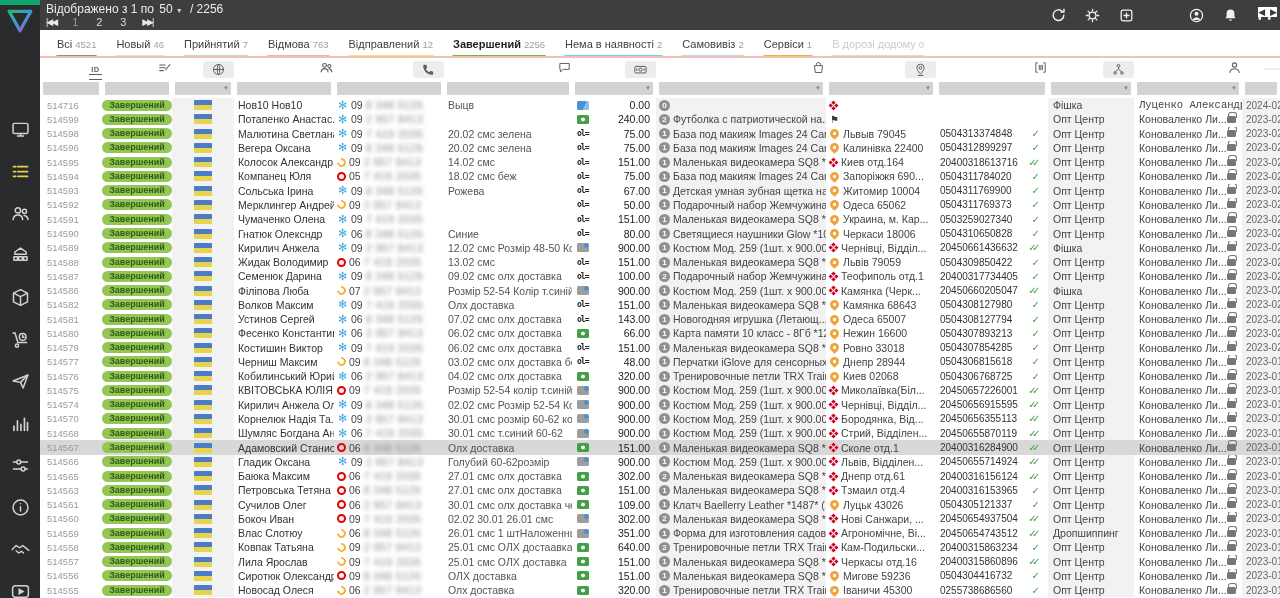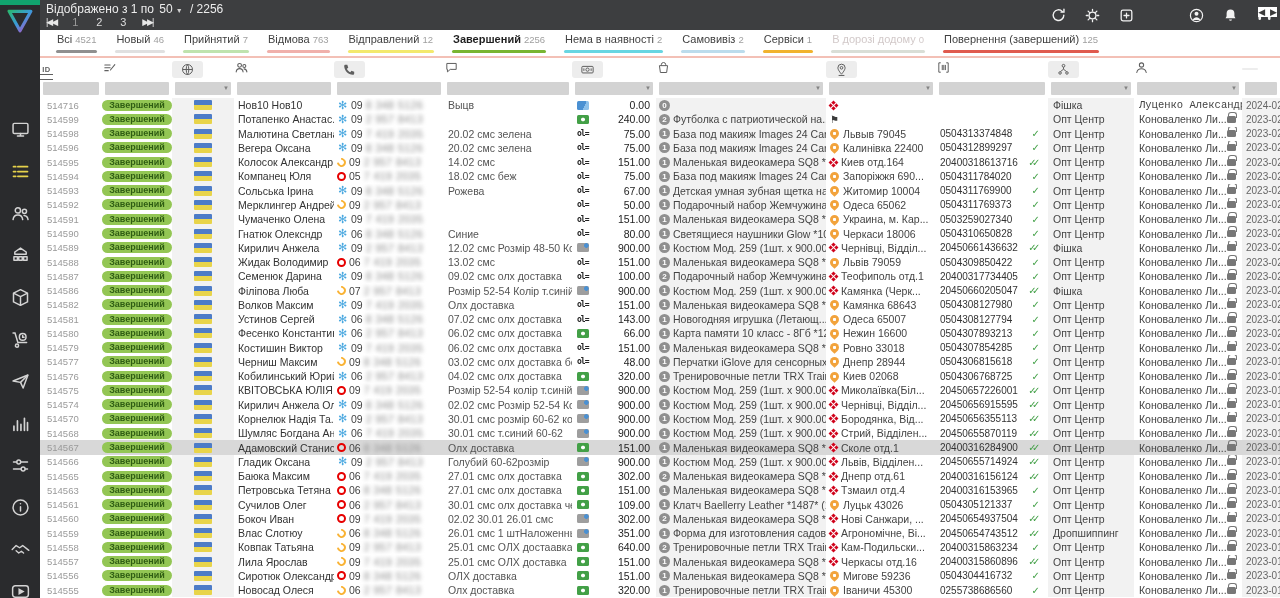--- a/index.html
+++ b/index.html
@@ -22,35 +22,35 @@
 #pager{position:absolute;left:6px;top:16px;display:flex;align-items:center;gap:14px;font-size:11px}
 #pager .pg{color:#dedede;cursor:pointer;min-width:10px;text-align:center}
 #pager .pg.cur{color:#9a9a9a}
 #pager .nav{color:#e8e8e8;font-size:9px;cursor:pointer;letter-spacing:-2px}
 #top-actions{position:absolute;right:6px;top:0;height:30px;display:flex;align-items:center;gap:14px}
 #top-actions .ha{width:20px;height:20px;display:flex;align-items:center;justify-content:center;color:#f2f2f2;cursor:pointer}
 #top-actions .ha svg{width:17px;height:17px}
 #top-actions .gap{width:22px}
 
 #tabbar{position:absolute;left:40px;top:30px;width:1240px;height:26px;background:#fff;
- display:flex;align-items:flex-end;gap:18px;padding:3px 26px 0 16px;overflow:hidden;white-space:nowrap}
+ display:flex;align-items:flex-start;gap:18px;padding:3px 26px 0 16px;overflow:hidden;white-space:nowrap}
 .tab{position:relative;padding:1px 1px 9px;cursor:pointer;flex:none}
 .tab .tlbl{font-size:11px;color:#3f3f3f}
 .tab .tcnt{font-size:9.5px;color:#9f9f9f;margin-left:3px}
 .tab.active .tlbl{font-weight:bold;color:#1f1f1f}
 .tab.disabled .tlbl,.tab.disabled .tcnt{color:#d2c9c9}
 .tab .tund{position:absolute;left:0;right:0;bottom:3px;height:3px;border-radius:2px}
 #tab-arrows{position:absolute;right:3px;top:7px;background:#fff;display:flex;gap:5px;z-index:3}
 #tab-arrows span{font-size:9px;color:#3a3a3a;cursor:pointer}
 
 #table{position:absolute;left:40px;top:56px;width:1240px;height:542px}
 .topline{height:2px;background:#f3c0b6}
 .grid{display:grid;grid-template-columns:62px 70px 62px 100px 110px 128px 84px 170px 110px 112px 86px 108px 38px}
 #colhead{height:22px;background:#fff}
-#colhead .ch{display:flex;align-items:center;justify-content:flex-start;color:#5f5f5f}
+#colhead .ch{display:flex;align-items:center;justify-content:flex-end;color:#5f5f5f}
 #colhead .ch svg{width:15px;height:15px}
 #colhead .pill{background:#ededed;border-radius:3px;padding:1px 8px;display:flex;align-items:center;justify-content:center}
 .idico{display:inline-flex;flex-direction:column;align-items:center;color:#5f5f5f}
 .idico b{font-size:7.5px;line-height:7px;letter-spacing:.5px}
 .idico i{width:13px;height:6px;border-top:1.5px solid #5f5f5f;border-bottom:1.5px solid #5f5f5f;margin-top:1px}
 #filters{height:18px;background:#fff}
 .fc{padding:2px 3px}
 .fbox{position:relative;height:13px;background:#d3d3d3;border-radius:1px}
 .fbox .fcaret{position:absolute;right:2px;top:3px;font-size:6px;color:#828282}
 
@@ -260,21 +260,20 @@
       <div class="tab "><span class="tlbl">Всі</span><span class="tcnt">4521</span><i class="tund" style="background: rgb(143, 143, 143);"></i></div>
       <div class="tab "><span class="tlbl">Новый</span><span class="tcnt">46</span><i class="tund" style="background: rgb(224, 224, 224);"></i></div>
       <div class="tab "><span class="tlbl">Прийнятий</span><span class="tcnt">7</span><i class="tund" style="background: rgb(191, 227, 174);"></i></div>
       <div class="tab "><span class="tlbl">Відмова</span><span class="tcnt">763</span><i class="tund" style="background: rgb(240, 176, 171);"></i></div>
       <div class="tab "><span class="tlbl">Відправлений</span><span class="tcnt">12</span><i class="tund" style="background: rgb(243, 233, 109);"></i></div>
       <div class="tab active"><span class="tlbl">Завершений</span><span class="tcnt">2256</span><i class="tund" style="background: rgb(121, 181, 49);"></i></div>
       <div class="tab "><span class="tlbl">Нема в наявності</span><span class="tcnt">2</span><i class="tund" style="background: rgb(105, 214, 226);"></i></div>
       <div class="tab "><span class="tlbl">Самовивіз</span><span class="tcnt">2</span><i class="tund" style="background: rgb(188, 220, 236);"></i></div>
       <div class="tab "><span class="tlbl">Сервіси</span><span class="tcnt">1</span><i class="tund" style="background: rgb(241, 179, 46);"></i></div>
       <div class="tab disabled"><span class="tlbl">В дорозі додому</span><span class="tcnt">0</span><i class="tund" style="background: rgb(217, 222, 214);"></i></div>
-      <div class="tab "><span class="tlbl">Повернення (завершений)</span><span class="tcnt">125</span><i class="tund" style="background: rgb(224, 90, 78);"></i></div>
     </div>
   <div id="tab-arrows">
     <span>◀</span>
     <span>▶</span>
   </div>
 
   <div id="table">
     <div class="topline"></div>
     <div id="colhead" class="grid">
         <div class="ch">

